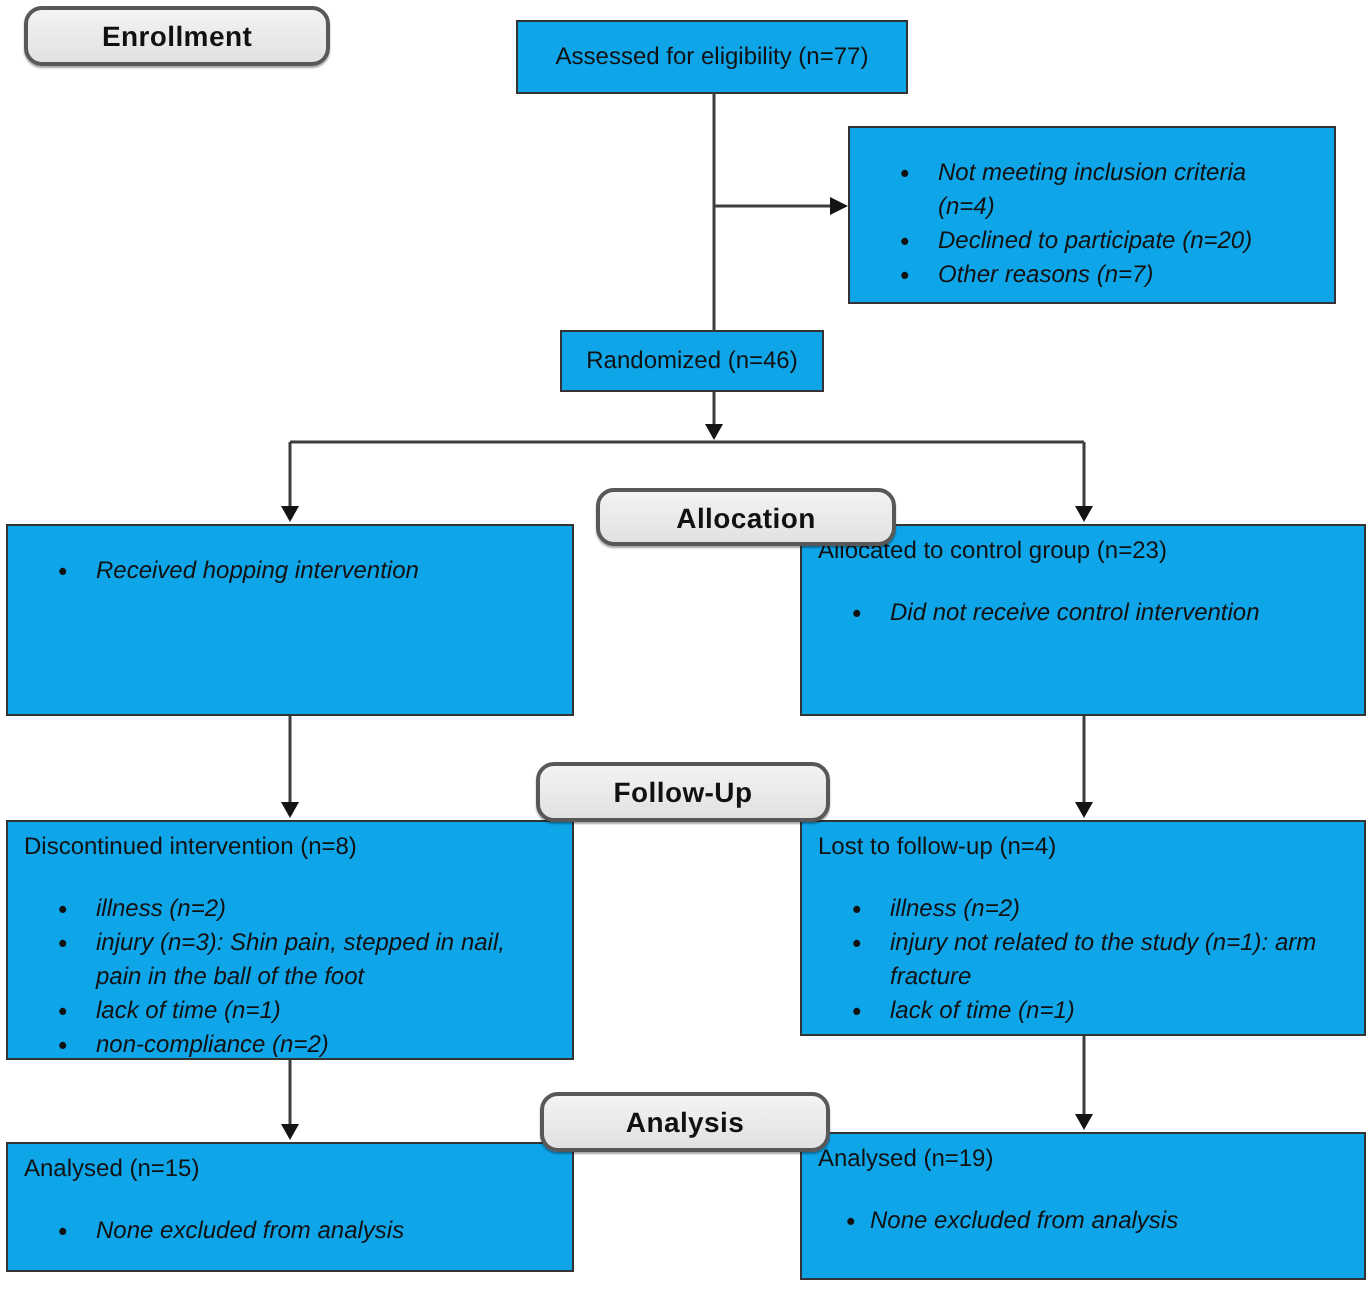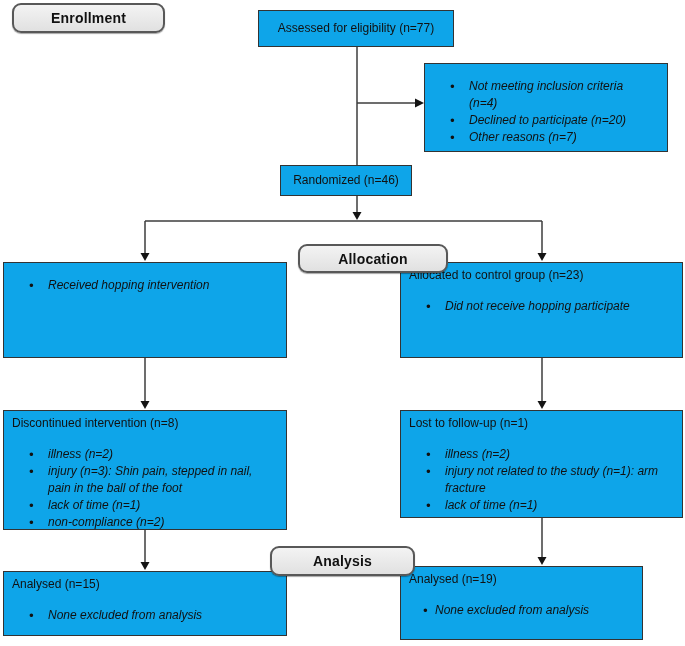--- a/index.html
+++ b/index.html
@@ -53,21 +53,21 @@
   #box-excluded   { left:424px; top:63px;  width:244px; height:89px; }
   #box-randomized { left:280px; top:165px; width:132px; height:31px; }
 
   #box-alloc-left  { left:3px;   top:262px; width:284px; height:96px; }
   #box-alloc-right { left:400px; top:262px; width:283px; height:96px; }
 
   #box-fu-left  { left:3px;   top:410px; width:284px; height:120px; }
   #box-fu-right { left:400px; top:410px; width:283px; height:108px; }
 
   #box-an-left  { left:3px;   top:571px; width:284px; height:65px; }
-  #box-an-right { left:400px; top:566px; width:243px; height:74px; }
+  #box-an-right { left:400px; top:566px; width:283px; height:74px; }
 </style>
 </head>
 <body>
 
 <div id="stage">
 
   <svg id="connectors" viewBox="0 0 685 646" xmlns="http://www.w3.org/2000/svg">
     <g stroke="#3d3d3d" stroke-width="1.5" fill="none">
       <line x1="357" y1="47" x2="357" y2="165"></line>
       <line x1="357" y1="103" x2="417" y2="103"></line>
@@ -118,37 +118,40 @@
 
   <div id="box-alloc-left" class="box">
     <ul>
       <li>Received hopping intervention</li>
     </ul>
   </div>
 
   <div id="box-alloc-right" class="box">
     <div class="box-title">Allocated to control group (n=23)</div>
     <ul>
-      <li>Did not receive hopping participate</li>
+      <li>Did not receive control intervention</li>
     </ul>
   </div>
 
+  <div id="lbl-followup" class="stage-label">
+    <span>Follow-Up</span>
+  </div>
 
   <div id="box-fu-left" class="box">
     <div class="box-title">Discontinued intervention (n=8)</div>
     <ul>
       <li>illness (n=2)</li>
       <li>injury (n=3): Shin pain, stepped in nail, pain in the ball of the foot</li>
       <li>lack of time (n=1)</li>
       <li>non-compliance (n=2)</li>
     </ul>
   </div>
 
   <div id="box-fu-right" class="box">
-    <div class="box-title">Lost to follow-up (n=1)</div>
+    <div class="box-title">Lost to follow-up (n=4)</div>
     <ul>
       <li>illness (n=2)</li>
       <li>injury not related to the study (n=1): arm fracture</li>
       <li>lack of time (n=1)</li>
     </ul>
   </div>
 
   <div id="lbl-analysis" class="stage-label">
     <span>Analysis</span>
   </div>

